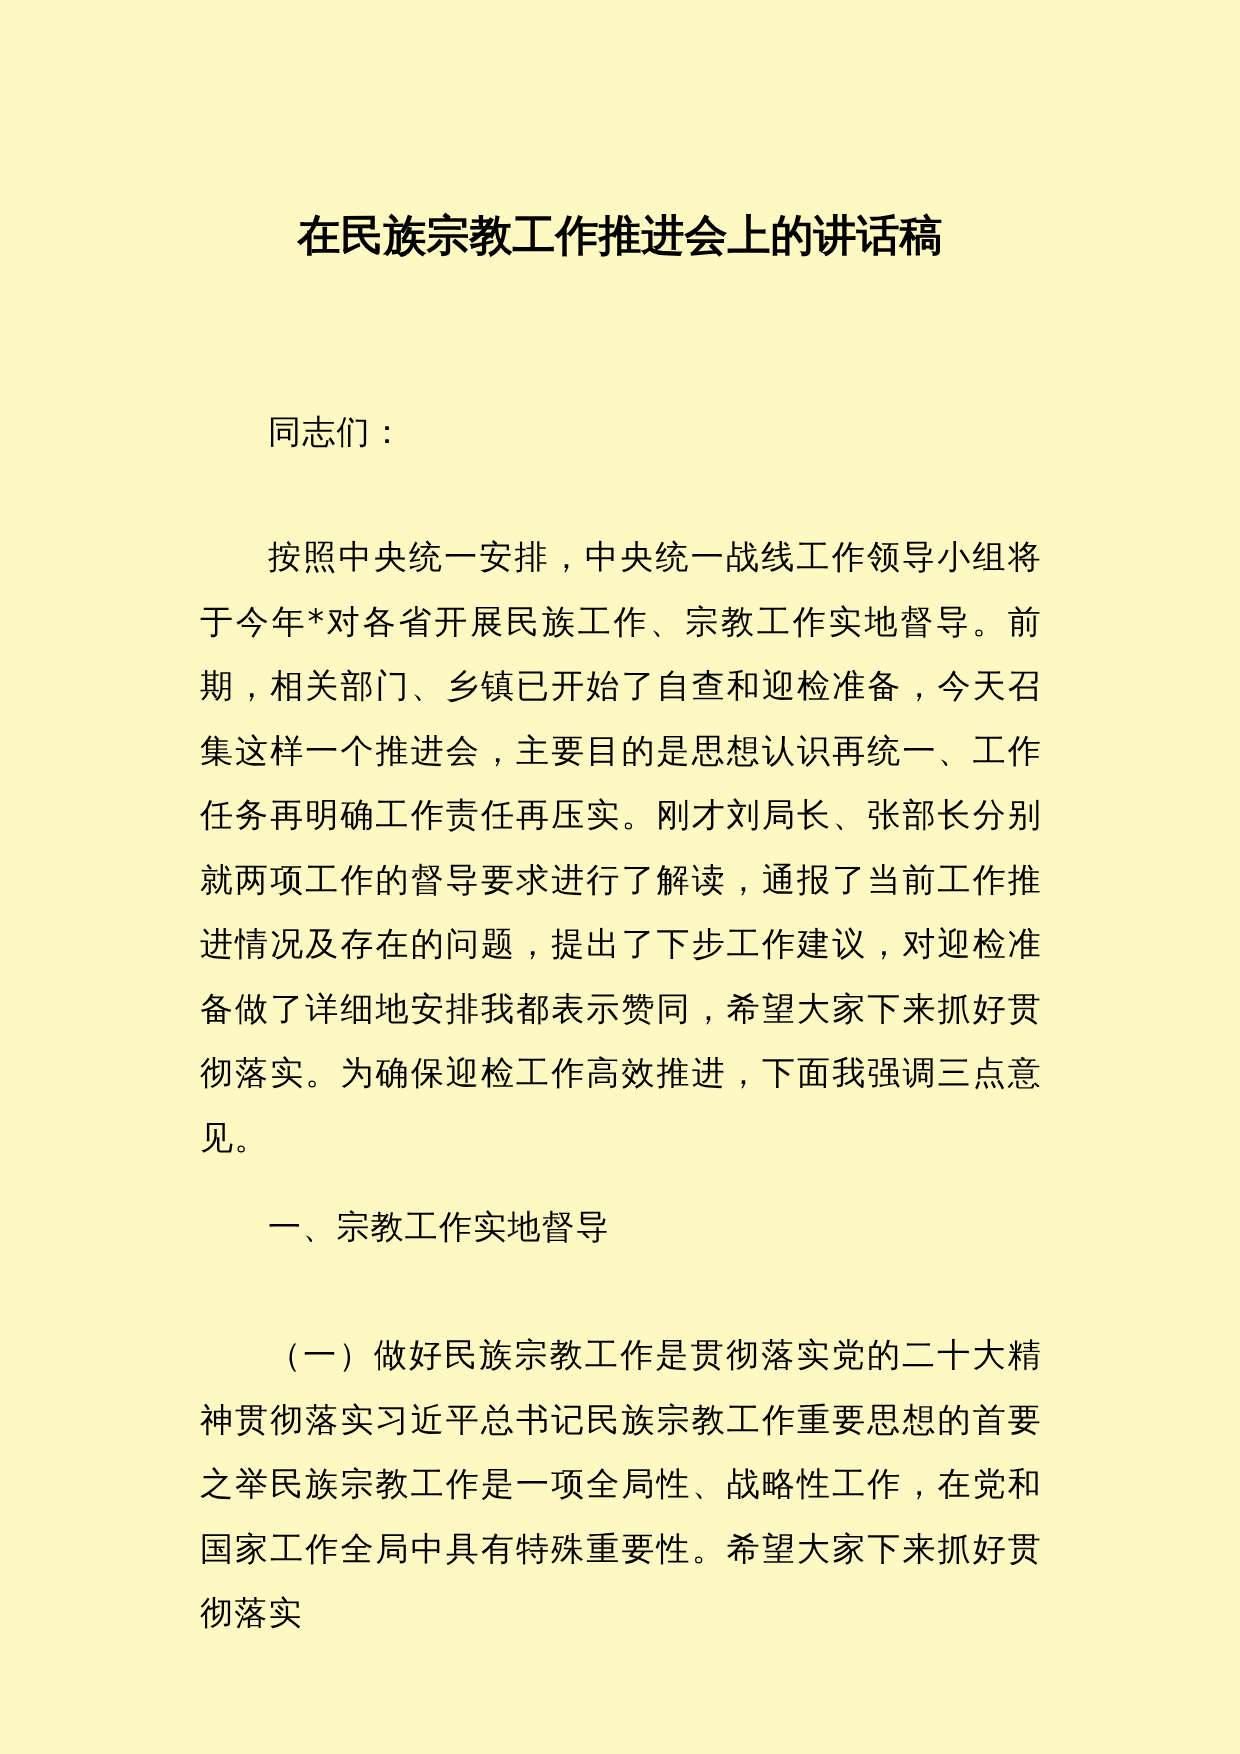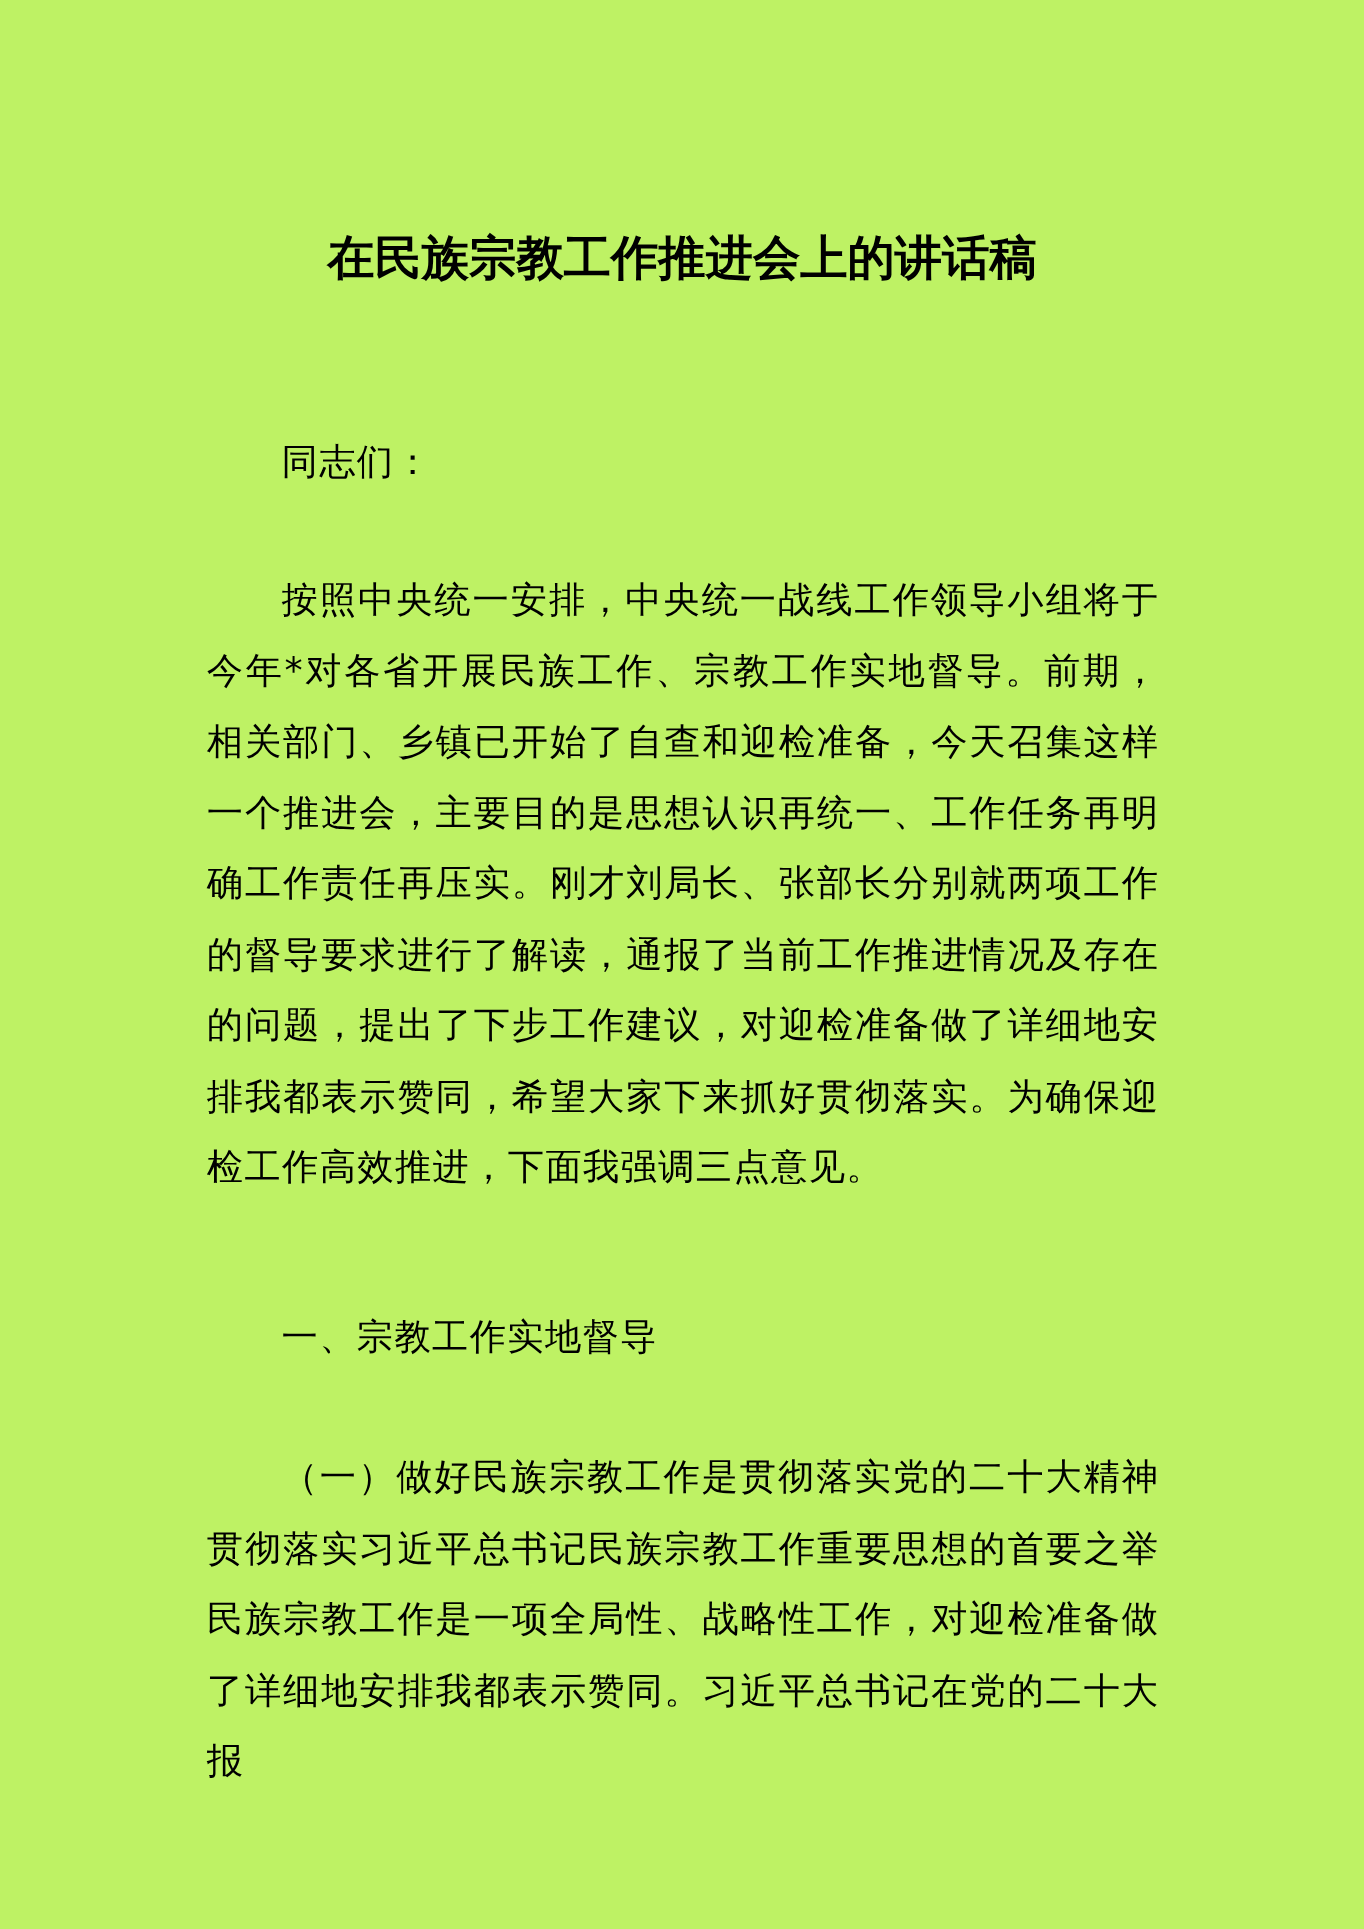--- a/index.html
+++ b/index.html
@@ -14,41 +14,41 @@
       overflow: hidden;
       font-family: "DejaVu Sans", "Liberation Sans", sans-serif;
       color: #000000;
     }
     .page {
       position: absolute;
       left: 0;
       top: 0;
       width: 1240px;
       height: 1754px;
-      background: #bef264;
+      background: #fef9c3;
     }
     .title {
       position: absolute;
       left: 0;
       width: 1240px;
       top: 205px;
       text-align: center;
       font-size: 43px;
       font-weight: bold;
       letter-spacing: 0px;
       line-height: 60px;
       margin: 0;
     }
     .body-block {
       position: absolute;
       left: 188px;
       width: 866px;
     }
     .para {
-      margin: 0;
+      margin: 12px;
       font-size: 33px;
       line-height: 64.5px;
       text-align: justify;
       text-justify: inter-character;
       word-break: break-all;
       letter-spacing: 1.2px;
     }
     .indent {
       text-indent: 68px;
     }
@@ -70,16 +70,16 @@
 
   <div class="body-block p1">
     <p class="para indent">按照中央统一安排，中央统一战线工作领导小组将于今年*对各省开展民族工作、宗教工作实地督导。前期，相关部门、乡镇已开始了自查和迎检准备，今天召集这样一个推进会，主要目的是思想认识再统一、工作任务再明确工作责任再压实。刚才刘局长、张部长分别就两项工作的督导要求进行了解读，通报了当前工作推进情况及存在的问题，提出了下步工作建议，对迎检准备做了详细地安排我都表示赞同，希望大家下来抓好贯彻落实。为确保迎检工作高效推进，下面我强调三点意见。</p>
   </div>
 
   <div class="body-block h1">
     <p class="para indent">一、宗教工作实地督导</p>
   </div>
 
   <div class="body-block p2">
-    <p class="para indent">（一）做好民族宗教工作是贯彻落实党的二十大精神贯彻落实习近平总书记民族宗教工作重要思想的首要之举民族宗教工作是一项全局性、战略性工作，对迎检准备做了详细地安排我都表示赞同。习近平总书记在党的二十大报</p>
+    <p class="para indent">（一）做好民族宗教工作是贯彻落实党的二十大精神贯彻落实习近平总书记民族宗教工作重要思想的首要之举民族宗教工作是一项全局性、战略性工作，在党和国家工作全局中具有特殊重要性。希望大家下来抓好贯彻落实</p>
   </div>
 
 </div>
 
 </body></html>

